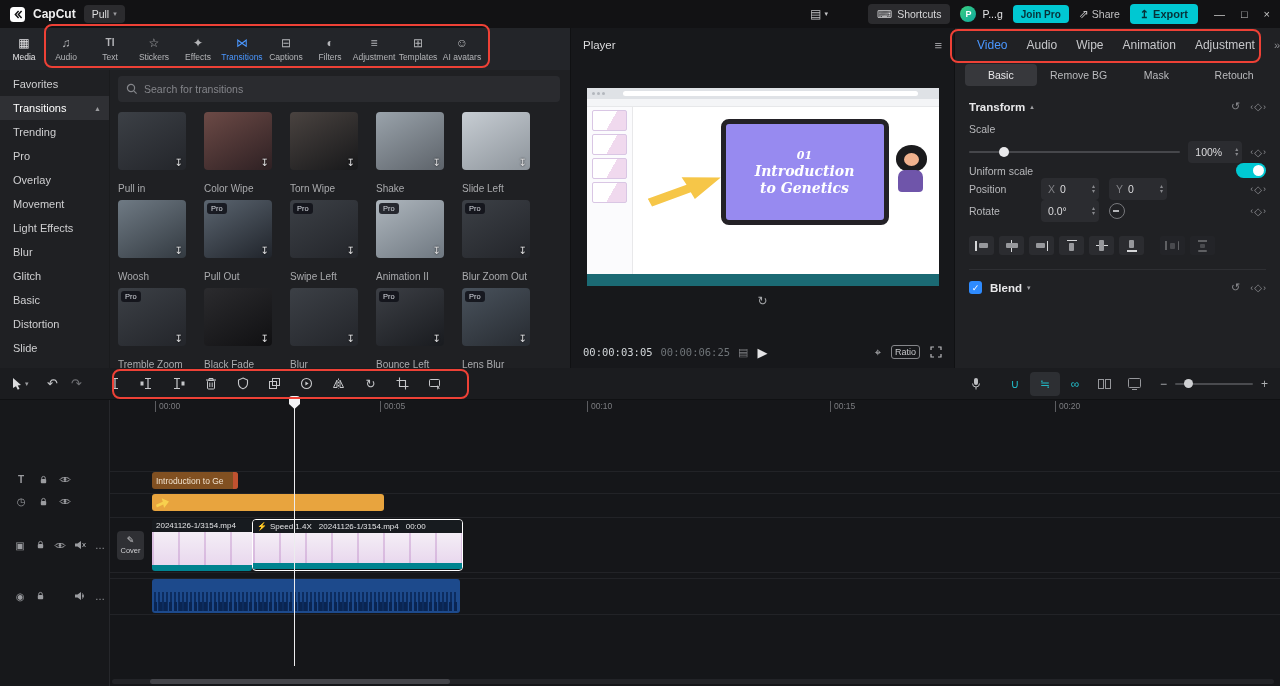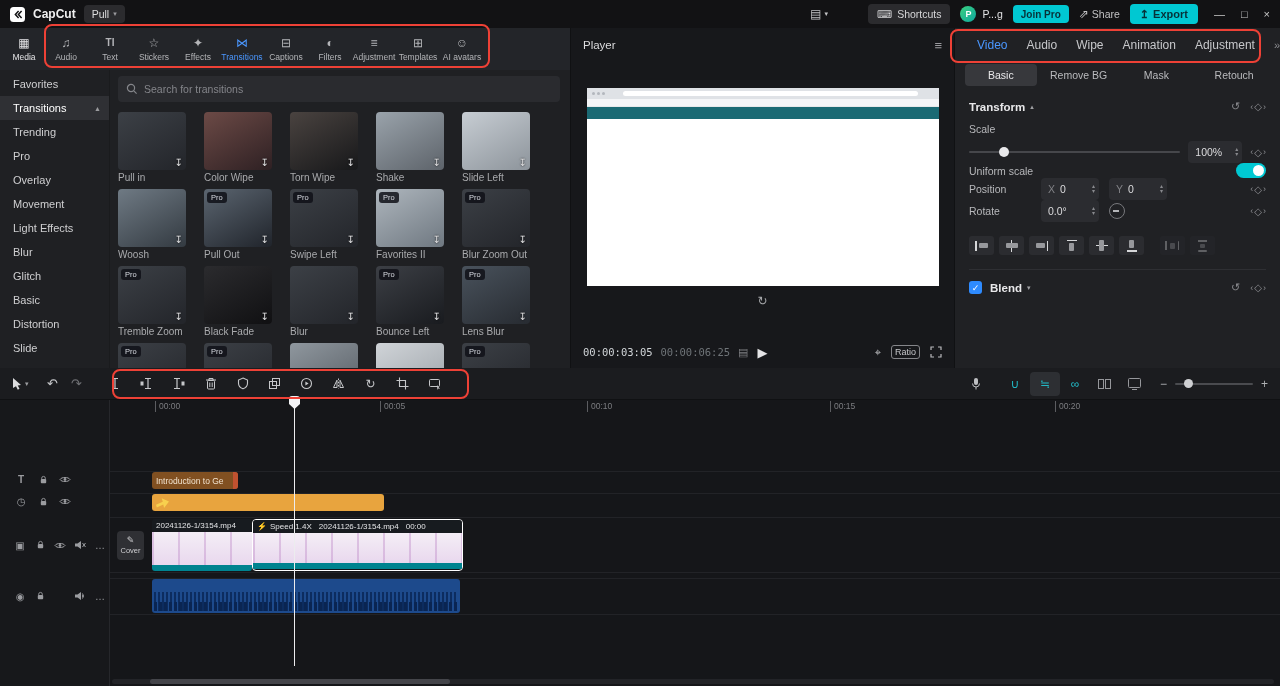--- a/index.html
+++ b/index.html
@@ -52,21 +52,21 @@
 .g-item:nth-child(6) .thumb{background:linear-gradient(150deg,#6f7a84,#333a41)}
 .g-item:nth-child(7) .thumb{background:linear-gradient(150deg,#5b6570,#20242b)}
 .g-item:nth-child(9) .thumb{background:linear-gradient(150deg,#aeb6bd,#6f7881)}
 .g-item:nth-child(12) .thumb{background:linear-gradient(150deg,#2b2b2e,#101012)}
 .g-item:nth-child(14) .thumb{background:linear-gradient(150deg,#3c3f45,#191b1f)}
 .g-item:nth-child(15) .thumb{background:linear-gradient(150deg,#49525c,#272b31)}
 .g-item:nth-child(18) .thumb{background:linear-gradient(150deg,#8f979e,#565c63)}
 .g-item:nth-child(19) .thumb{background:linear-gradient(150deg,#d0d4d8,#9aa0a6)}
 .pro-badge{position:absolute;top:3px;left:3px;background:rgba(15,17,23,.85);color:#d8dbe2;font-size:7.5px;padding:1px 4px;border-radius:3px;line-height:9px}
 .dl{position:absolute;right:3px;bottom:2px;color:#e6e6e8;font-size:10px;text-shadow:0 0 2px #000}
-.g-label{margin-top:2px;font-size:10px;color:#a9aaad;white-space:nowrap;overflow:hidden;text-overflow:ellipsis;height:11px}
+.g-label{margin-top:13px;font-size:10px;color:#a9aaad;white-space:nowrap;overflow:hidden;text-overflow:ellipsis;height:11px}
 
 
 .player{flex:1;background:#17181b;display:flex;flex-direction:column;border-left:1px solid #101113;border-right:1px solid #101113}
 .player-header{height:34px;display:flex;align-items:center;padding:0 12px;color:#dcdcde;font-size:11.5px}
 .ph-menu{margin-left:auto;color:#9a9a9e;font-size:13px}
 .preview-wrap{margin-top:26px;display:flex;justify-content:center}
 .preview{width:352px;height:198px;background:#fff;position:relative;display:flex;flex-direction:column;overflow:hidden}
 .browser-bar{height:11px;background:#dfe2e6;display:flex;align-items:center;gap:2px;padding:0 5px;flex:0 0 11px}
 .bdot{width:3px;height:3px;border-radius:50%;background:#b3b7bd}
 .url-pill{height:5px;background:#fff;border-radius:3px;flex:1;margin:0 16px}
@@ -396,21 +396,21 @@
                   <span class="pro-badge">Pro</span>
                   <span class="dl">↧</span>
                 </div>
                 <div class="g-label">Swipe Left</div>
               </div>
             <div class="g-item">
                 <div class="thumb">
                   <span class="pro-badge">Pro</span>
                   <span class="dl">↧</span>
                 </div>
-                <div class="g-label">Favorites II</div>
+                <div class="g-label">Animation II</div>
               </div>
             <div class="g-item">
                 <div class="thumb">
                   <span class="pro-badge">Pro</span>
                   <span class="dl">↧</span>
                 </div>
                 <div class="g-label">Blur Zoom Out</div>
               </div>
             <div class="g-item">
                 <div class="thumb">
@@ -478,20 +478,41 @@
       </div>
       <div class="preview-wrap">
         <div class="preview">
           <div class="browser-bar">
             <span class="bdot"></span>
               <span class="bdot"></span>
               <span class="bdot"></span>
             <span class="url-pill"></span>
           </div>
           <div class="menu-strip"></div>
+          <div class="slide-body">
+            <div class="slide-rail">
+              <div class="rail-thumb"></div>
+              <div class="rail-thumb"></div>
+              <div class="rail-thumb"></div>
+              <div class="rail-thumb"></div>
+            </div>
+            <div class="slide-main">
+              <div class="board">
+                <div class="num">01</div>
+                <div class="t1">Introduction</div>
+                <div class="t2">to Genetics</div>
+              </div>
+              <div class="yarrow"></div>
+              <div class="person">
+                <div class="hair"></div>
+                <div class="face"></div>
+                <div class="torso"></div>
+              </div>
+            </div>
+          </div>
           <div class="slide-footer"></div>
         </div>
       </div>
       <div class="loop-row">
         <span>↻</span>
       </div>
       <div class="player-controls">
         <div class="pc-left">
           <span class="time-cur">00:00:03:05</span>
           <span class="time-total">00:00:06:25</span>

